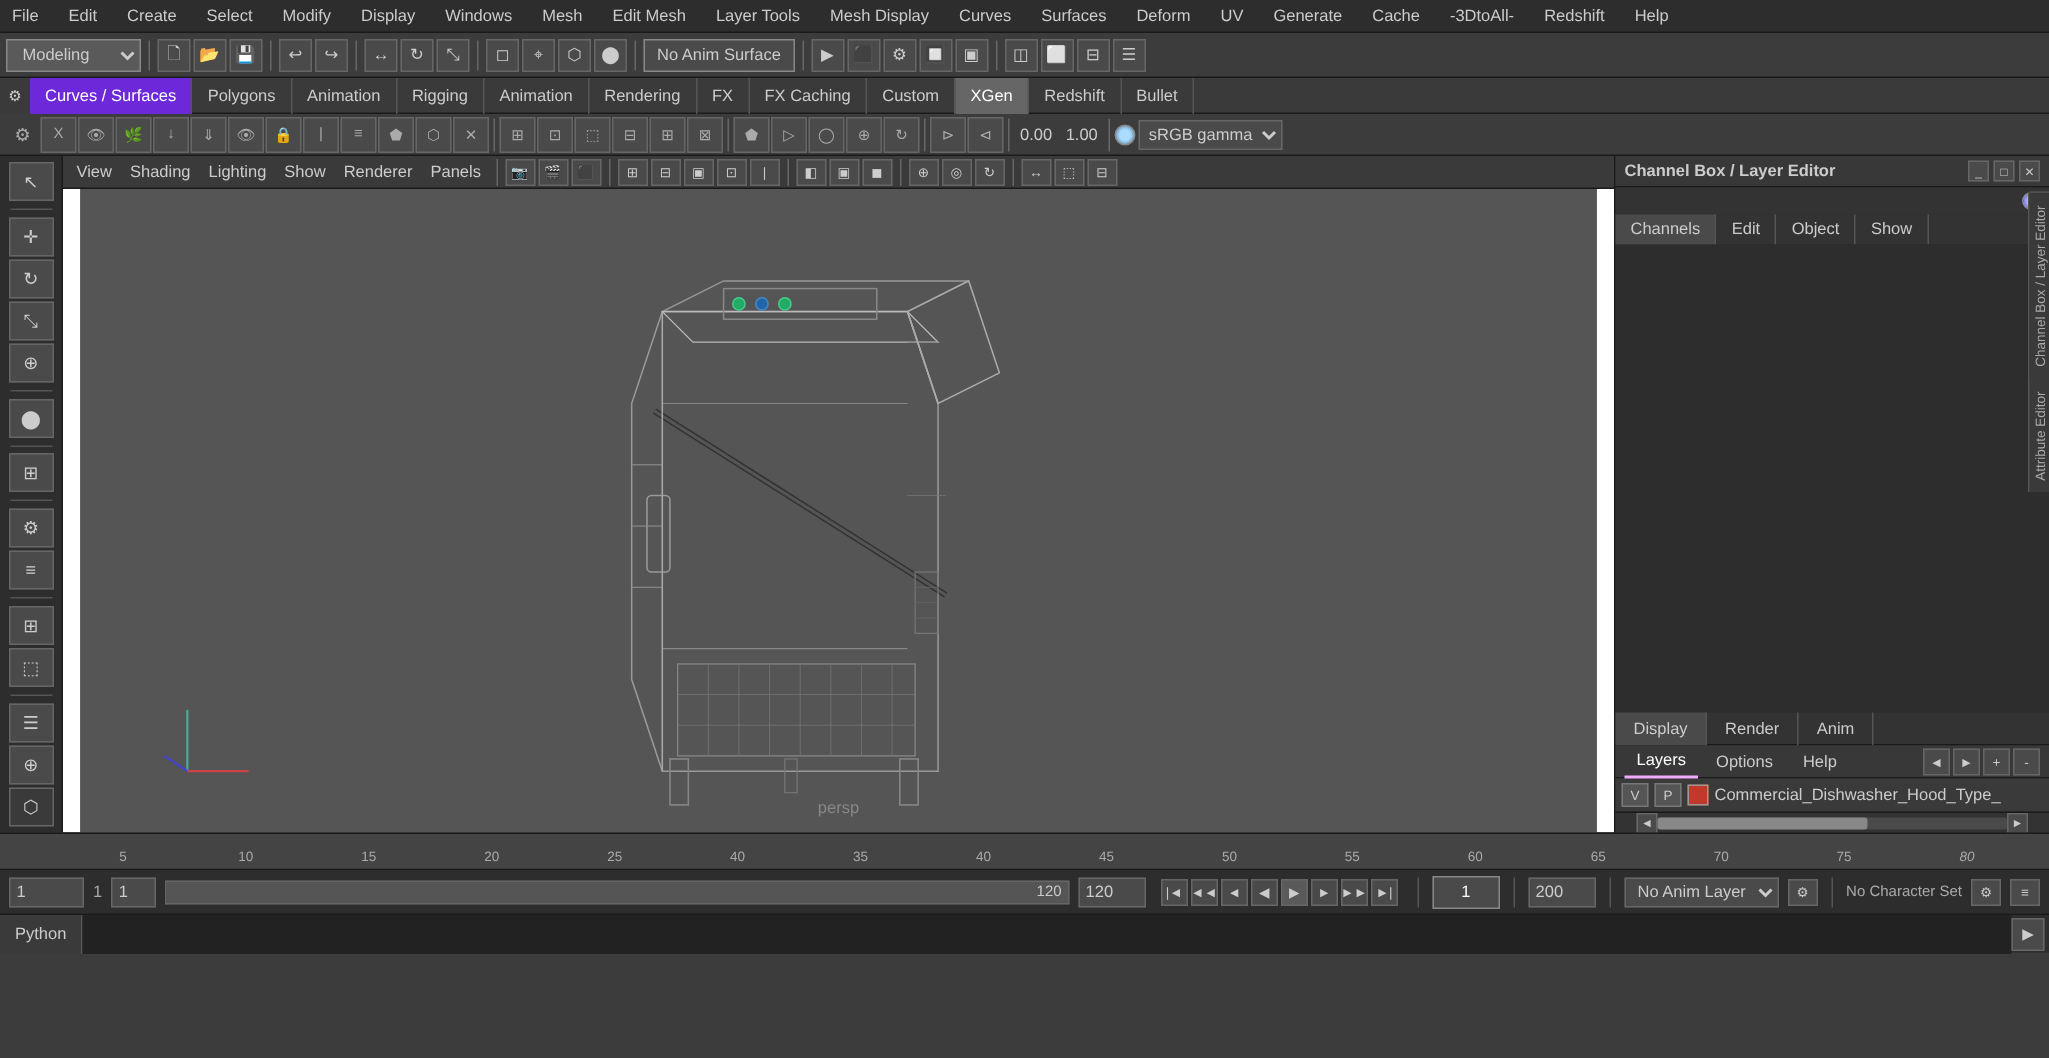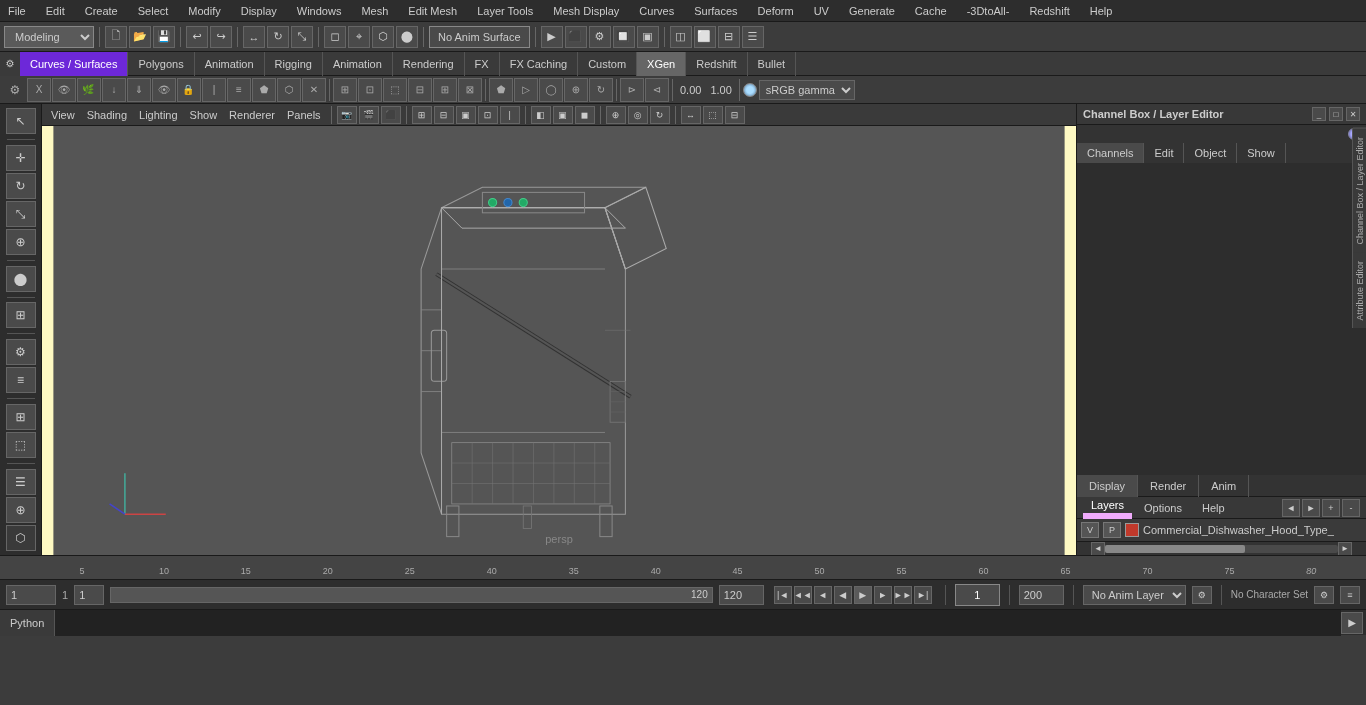--- a/index.html
+++ b/index.html
@@ -222,21 +222,21 @@
       cursor: pointer;
       display: flex;
       align-items: center;
       justify-content: center;
       font-size: 9px;
     }
     #viewport-canvas {
       width: 100%;
       height: calc(100% - 22px);
       position: relative;
-      background: #fef9c3;
+      background: #ffffff;
     }
     #persp-label {
       position: absolute;
       bottom: 10px;
       left: 50%;
       transform: translateX(-50%);
       color: #888;
       font-size: 11px;
     }
 
@@ -333,21 +333,21 @@
     }
     .layers-tab {
       padding: 0 8px;
       font-size: 11px;
       color: #ccc;
       cursor: pointer;
       height: 22px;
       display: flex;
       align-items: center;
     }
-    .layers-tab.active { color: #fff; border-bottom: 6px solid #f0abfc; }
+    .layers-tab.active { color: #fff; border-bottom: 2px solid #f0abfc; }
     .layers-toolbar {
       display: flex;
       gap: 2px;
       margin-left: auto;
     }
     .layer-tb-btn {
       width: 18px;
       height: 18px;
       background: #4a4a4a;
       border: 1px solid #666;

